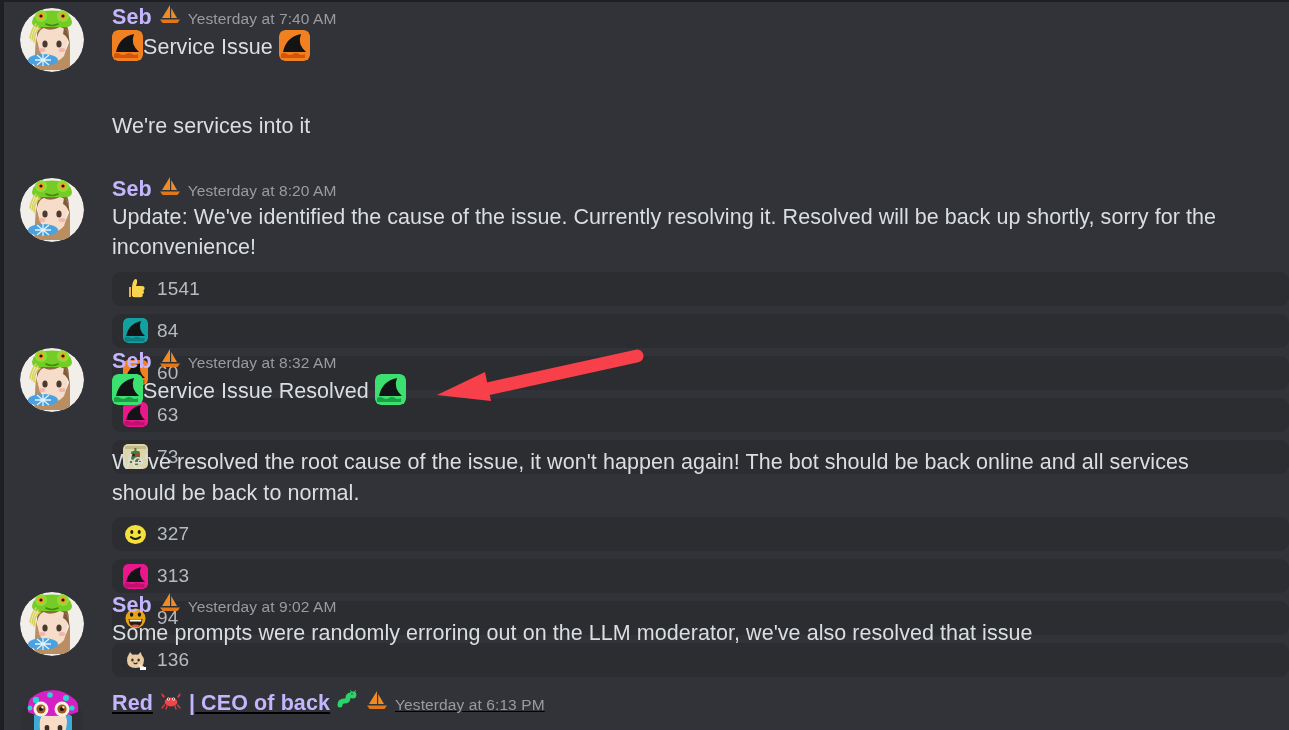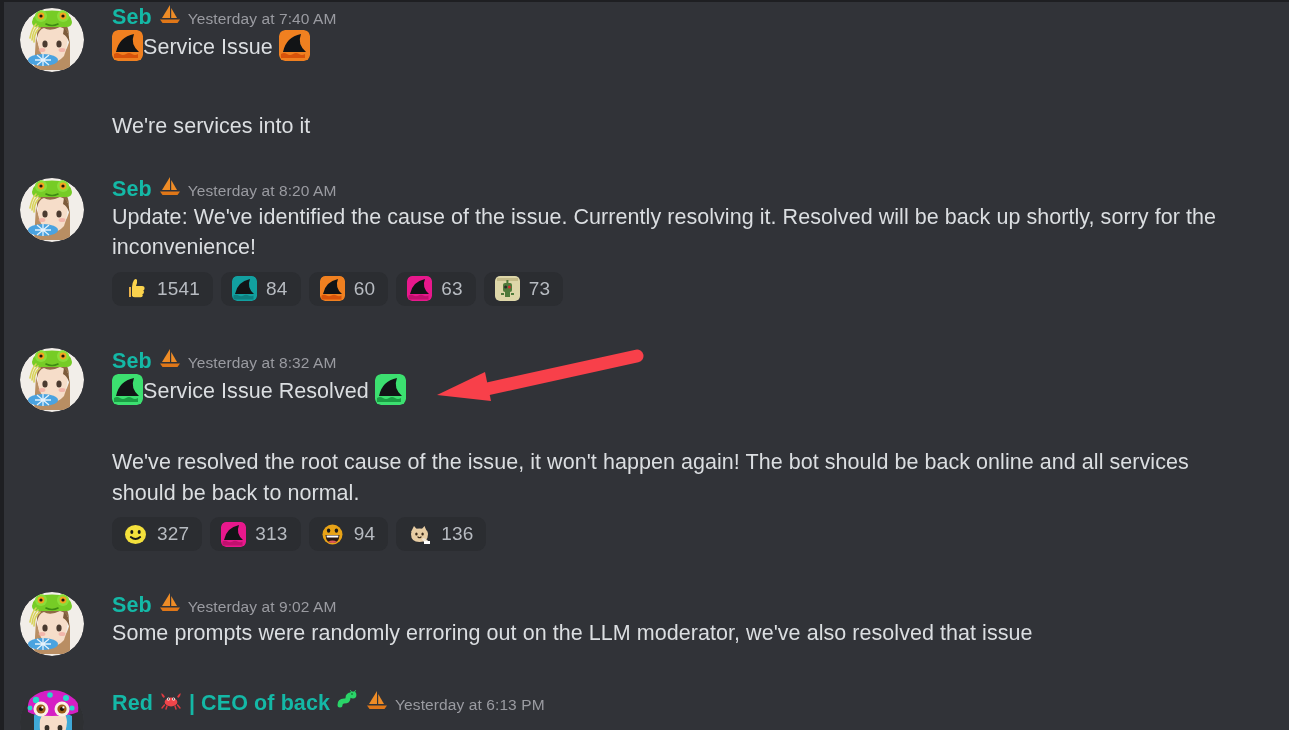--- a/index.html
+++ b/index.html
@@ -40,21 +40,21 @@
   .head-line {
     display: flex;
     align-items: baseline;
     gap: 7px;
     line-height: 1.25;
     white-space: nowrap;
   }
   .username {
     font-size: 21.5px;
     font-weight: 600;
-    color: #14b8a6;
+    color: #c4b5fd;
     letter-spacing: .1px;
   }
   .name-emoji {
     font-size: 19px;
     line-height: 1;
   }
   .timestamp {
     font-size: 15.5px;
     color: #9a9ba1;
     letter-spacing: .1px;
@@ -78,20 +78,21 @@
     vertical-align: -7px;
     position: relative;
     overflow: hidden;
   }
 
   
   .reactions {
     display: flex;
     gap: 8px;
     margin-top: 9px;
+    flex-direction: column;
   }
   .reaction {
     display: flex;
     align-items: center;
     gap: 9px;
     height: 34px;
     padding: 0 12px 0 10px;
     background: #2b2d31;
     border: 1px solid transparent;
     border-radius: 9px;
@@ -420,21 +421,21 @@
             <path d="M11 1 L11 14 L3 14 Z" fill="#ef8c26"></path>
             <path d="M12.2 4 L18 14 L12.2 14 Z" fill="#ef8c26"></path>
             <path d="M1 15.5 L21 15.5 L18.5 19 L3.5 19 Z" fill="#e07718"></path>
           </svg>
       </span>
       <span class="timestamp">Yesterday at 9:02 AM</span>
     </div>
     <div class="content tight">Some prompts were randomly erroring out on the LLM moderator, we've also resolved that issue</div>
   </div>
 
-  <div class="msg" style="top:686px;position:absolute;left:0;width:100%;">
+  <div class="msg" style="top:686px;position:absolute;left:0;width:100%;text-decoration:underline;">
     <div class="avatar" style="top:2px;">
       <svg viewBox="0 0 64 64" width="64" height="64">
         <circle cx="32" cy="32" r="32" fill="#2e3033"></circle>
         <path d="M14 26 Q16 14 32 13 Q48 14 50 28 L50 62 L14 62 Z" fill="#3fa9d8"></path>
         <path d="M20 30 Q24 18 36 18 Q46 19 47 32 Q46 46 38 54 Q28 56 22 48 Q19 40 20 30 Z" fill="#f7dcc8"></path>
         <path d="M44 22 Q50 28 49 42 Q48 54 44 60 L52 60 L52 26 Z" fill="#3fa9d8"></path>
         <ellipse cx="27" cy="38" rx="2.4" ry="3" fill="#3a3028"></ellipse>
         <ellipse cx="40" cy="38" rx="2.4" ry="3" fill="#3a3028"></ellipse>
         <ellipse cx="24" cy="44" rx="3.2" ry="2" fill="#f09a94" opacity=".7"></ellipse>
         <ellipse cx="43" cy="44" rx="3.2" ry="2" fill="#f09a94" opacity=".7"></ellipse>

